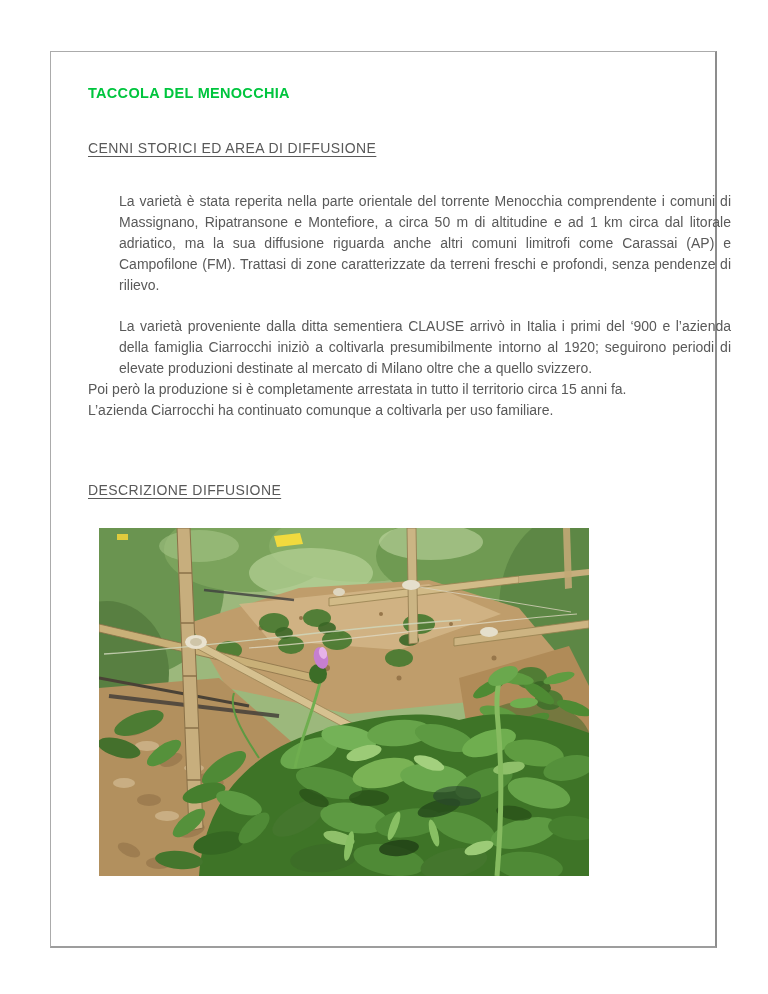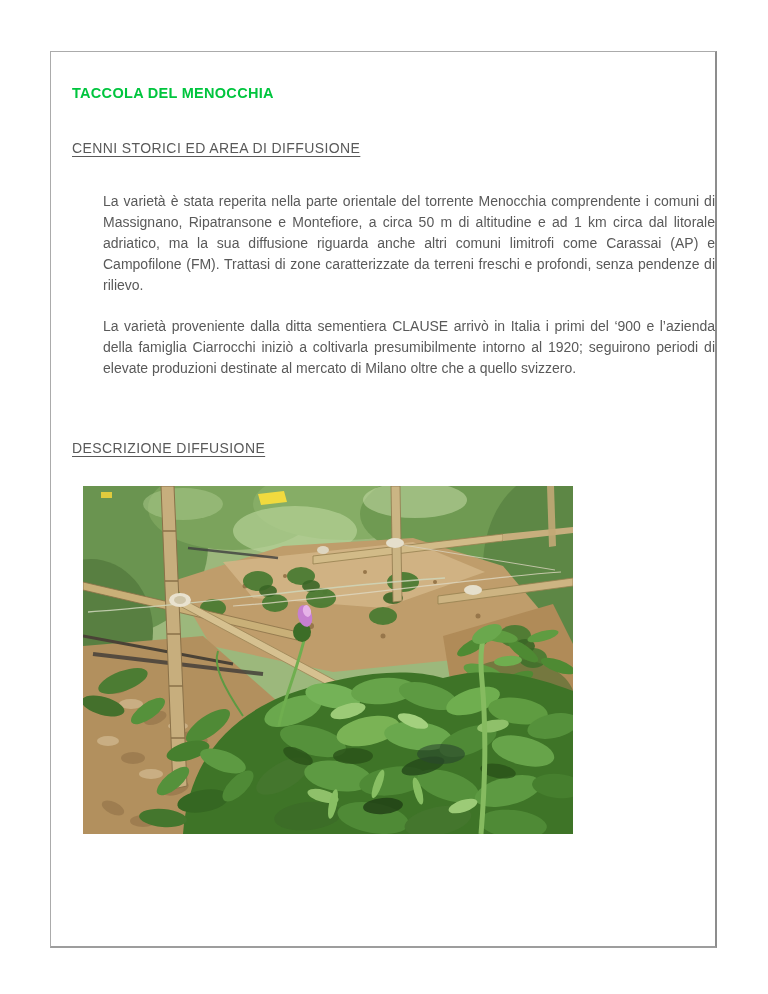--- a/index.html
+++ b/index.html
@@ -17,21 +17,21 @@
     overflow:hidden;
   }
   .page{
     position:absolute;
     left:50px;top:51px;
     width:667px;height:897px;
     background:#ffffff;
     border:1px solid var(--page_border);
     border-right:2px solid #8d8d8d;
     border-bottom:2px solid #9d9d9d;
-    padding:33px 30px 0 21px;
+    padding:33px 30px 0 37px;
   }
   .doc-title{
     font-size:14.5px;
     font-weight:bold;
     letter-spacing:.3px;
     color:var(--title_green);
   }
   .section-heading{
     font-size:14px;
     font-weight:normal;
@@ -65,20 +65,22 @@
 <div class="canvas">
   <div class="page">
 
     <h1 class="doc-title">TACCOLA DEL MENOCCHIA</h1>
 
     <h2 class="section-heading first">CENNI STORICI ED AREA DI DIFFUSIONE</h2>
 
     <p class="para justify p1">La varietà è stata reperita nella parte orientale del torrente Menocchia comprendente i comuni di Massignano, Ripatransone e Montefiore, a circa 50 m di altitudine e ad 1 km circa dal litorale adriatico, ma la sua diffusione riguarda anche altri comuni limitrofi come Carassai (AP) e Campofilone (FM). Trattasi di zone caratterizzate da terreni freschi e profondi, senza pendenze di rilievo.</p>
 
     <p class="para justify p2">La varietà proveniente dalla ditta sementiera CLAUSE arrivò in Italia i primi del ‘900 e l’azienda della famiglia Ciarrocchi iniziò a coltivarla presumibilmente intorno al 1920; seguirono periodi di elevate produzioni destinate al mercato di Milano oltre che a quello svizzero.</p>
+    <p class="para p3">Poi però la produzione si è completamente arrestata in tutto il territorio circa 15 anni fa.</p>
+    <p class="para p4">L’azienda Ciarrocchi ha continuato comunque a coltivarla per uso familiare.</p>
 
     <h2 class="section-heading second">DESCRIZIONE DIFFUSIONE</h2>
 
     <figure class="photo" aria-label="Pea (taccola) plants with broad green leaves and a small purple flower, tied with twine to bamboo cane supports over bare tilled soil">
       <svg viewBox="0 0 490 348" preserveAspectRatio="none" role="img">
 
         <rect width="490" height="348" fill="#9cb87c"></rect>
         <ellipse cx="30" cy="60" rx="95" ry="90" fill="#6a9450"></ellipse>
         <ellipse cx="8" cy="145" rx="62" ry="72" fill="#587f41"></ellipse>
         <ellipse cx="150" cy="22" rx="85" ry="42" fill="#7ba35c"></ellipse>

